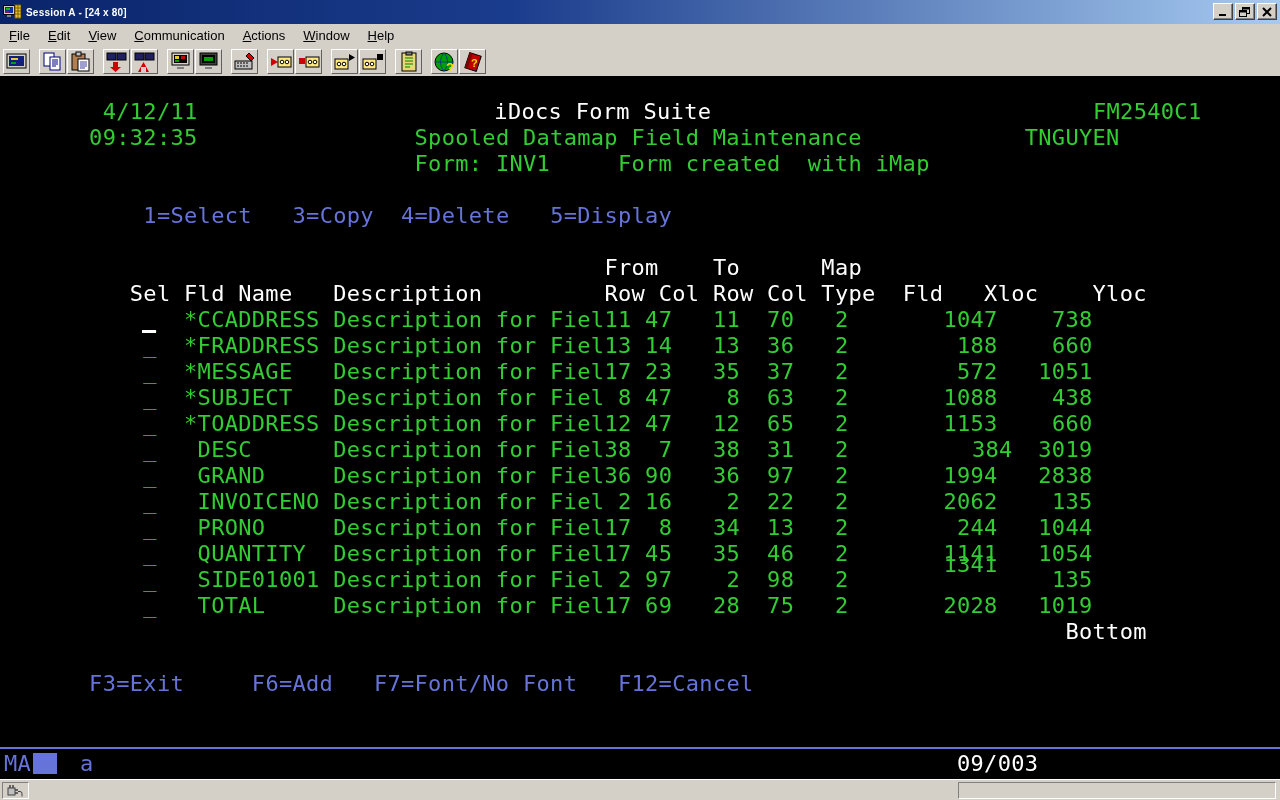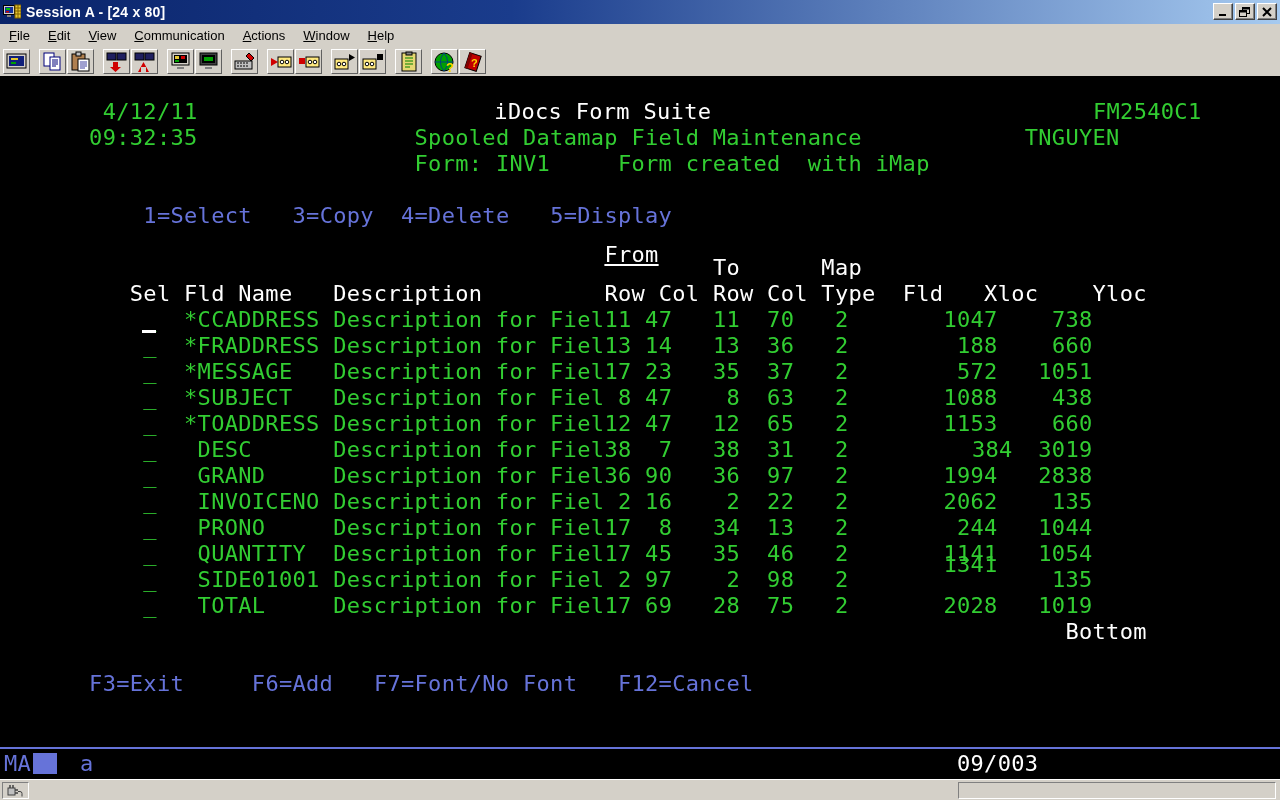--- a/index.html
+++ b/index.html
@@ -7,21 +7,21 @@
   body { font-family:"Liberation Sans", sans-serif; position:relative; }
 
   
   .titlebar {
     position:absolute; top:0; left:0; width:1280px; height:24px;
     background:linear-gradient(to right,#0a246a 0%,#1a3c8c 40%,#a6caf0 100%);
     display:flex; align-items:center;
   }
   .titlebar .app-icon { margin-left:3px; width:18px; height:16px; flex:0 0 auto; }
   .titlebar .title-text {
-    color:#fff; font-weight:bold; font-size:14px; margin-left:5px;
+    color:#fff; font-weight:bold; font-size:10px; margin-left:5px;
     white-space:nowrap; letter-spacing:0.2px;text-align:center;
   }
   .win-controls { position:absolute; right:3px; top:3px; display:flex; gap:2px; }
   .win-btn {
     width:20px; height:17px; background:#d4d0c8;
     border-top:1px solid #fff; border-left:1px solid #fff;
     border-right:1px solid #404040; border-bottom:1px solid #404040;
     box-shadow:inset -1px -1px 0 #808080;
     display:flex; align-items:center; justify-content:center;
   }
@@ -269,21 +269,21 @@
     <span class="tseg c-g" style="left: 1081px; top: 23px; margin-left: 12px;">FM2540C1</span>
     <span class="tseg c-g" style="left: 89.12px; top: 49px; text-align: center;">09:32:35</span>
     <span class="tseg c-g" style="left: 414.56px; top: 49px;">Spooled Datamap Field Maintenance</span>
     <span class="tseg c-g" style="left: 1024.76px; top: 49px;">TNGUYEN</span>
     <span class="tseg c-g" style="left: 414.56px; top: 75px;">Form: INV1</span>
     <span class="tseg c-g" style="left: 617.96px; top: 75px;">Form created  with iMap</span>
     <span class="tseg c-b" style="left: 143.36px; top: 127px;">1=Select</span>
     <span class="tseg c-b" style="left: 292.52px; top: 127px;">3=Copy</span>
     <span class="tseg c-b" style="left: 401px; top: 127px;">4=Delete</span>
     <span class="tseg c-b" style="left: 550.16px; top: 127px;">5=Display</span>
-    <span class="tseg c-w" style="left: 604.4px; top: 166px; text-decoration: underline;">From</span>
+    <span class="tseg c-w" style="left: 604.4px; top: 179px;">From</span>
     <span class="tseg c-w" style="left: 712.88px; top: 179px;">To</span>
     <span class="tseg c-w" style="left: 821.36px; top: 179px;">Map</span>
     <span class="tseg c-w" style="left: 129.8px; top: 205px;">Sel</span>
     <span class="tseg c-w" style="left: 184.04px; top: 205px;">Fld Name</span>
     <span class="tseg c-w" style="left: 333.2px; top: 205px;">Description</span>
     <span class="tseg c-w" style="left: 604.4px; top: 205px;">Row</span>
     <span class="tseg c-w" style="left: 658.64px; top: 205px;">Col</span>
     <span class="tseg c-w" style="left: 712.88px; top: 205px;">Row</span>
     <span class="tseg c-w" style="left: 767.12px; top: 205px;">Col</span>
     <span class="tseg c-w" style="left: 821.36px; top: 205px;">Type</span>

